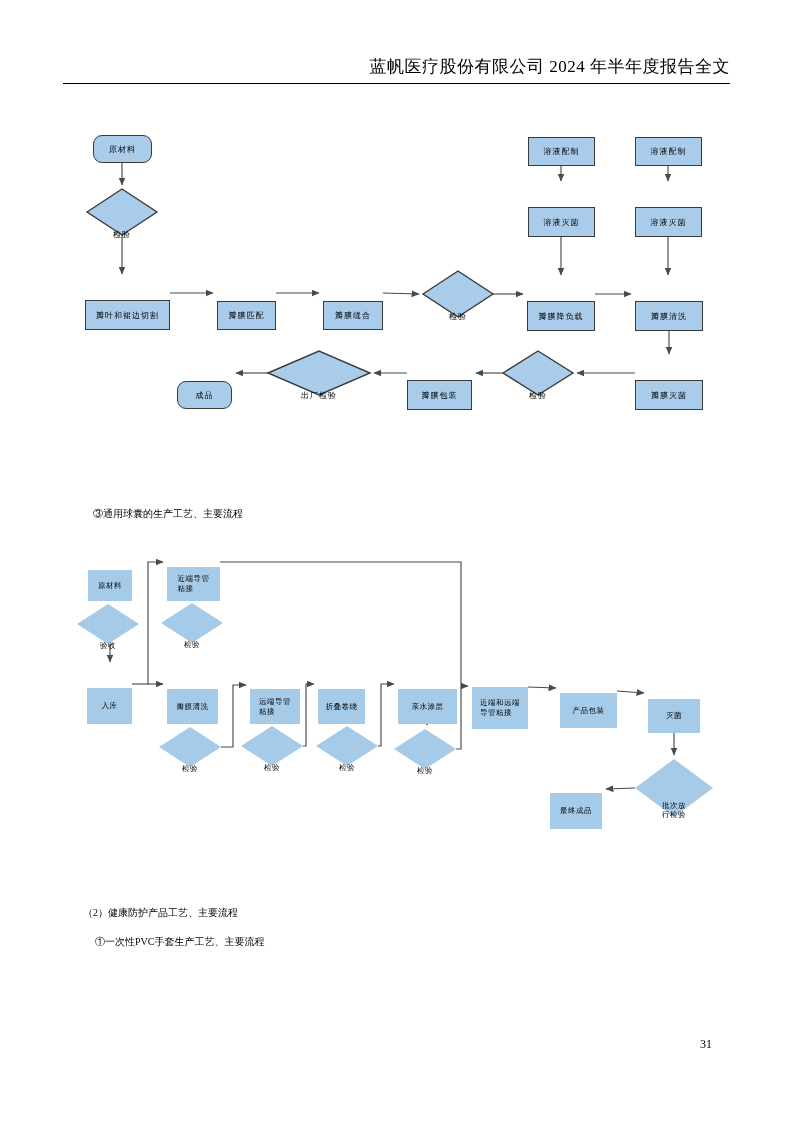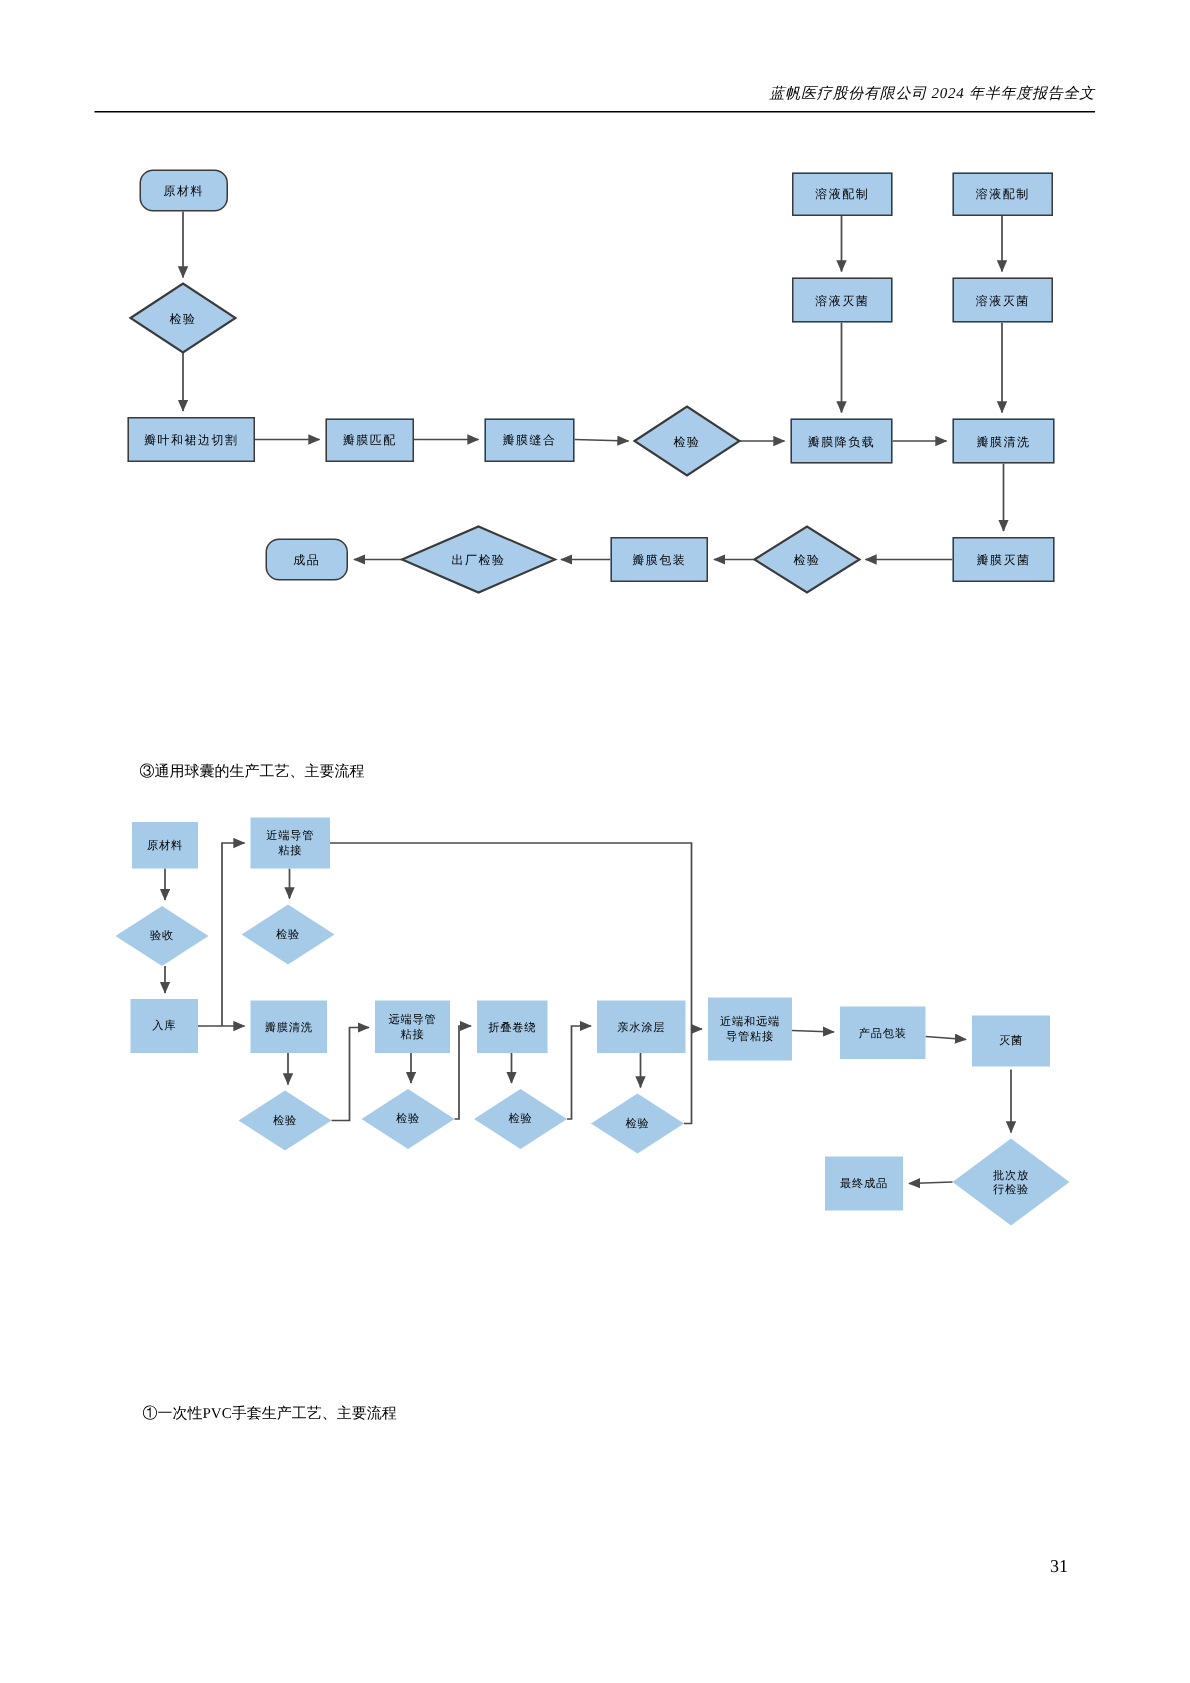--- a/index.html
+++ b/index.html
@@ -1,27 +1,27 @@
 <!DOCTYPE html>
 <html style="--node_fill1: #a9cceb; --node_fill2: #a6cbe9; --edge: #4a4a4a;"><head>
 <meta charset="utf-8">
 <style>
   html,body{margin:0;padding:0;background:#fff;}
   .sheet{position:relative;width:793px;height:1122px;background:#ffffff;overflow:hidden;
          font-family:"Liberation Serif","DejaVu Serif",serif;color:#000;}
   .hdr{position:absolute;left:63px;top:55px;width:667px;text-align:right;
-       font-size:10px;letter-spacing:.5px;border-bottom:1.4px solid #000;padding-bottom:5px;font-style:italic;}
+       font-size:17px;letter-spacing:.5px;border-bottom:1.4px solid #000;padding-bottom:5px;}
   .para{position:absolute;left:63px;width:667px;font-size:14px;line-height:22.4px;
         text-align:justify;text-indent:2em;}
   .h{position:absolute;left:63px;font-size:10px;}
   .pagenum{position:absolute;left:700px;top:1037px;font-size:12px;}
   .chart{position:absolute;left:0;}
   .chart svg{position:absolute;left:0;top:0;z-index:0;}
   .node{position:absolute;z-index:1;display:flex;align-items:center;justify-content:center;
-        text-align:center;white-space:pre-line;box-sizing:border-box;}
+        text-align:left;white-space:pre-line;box-sizing:border-box;margin-top:22px;}
   .c1box{background:var(--node_fill1,#a9cceb);border:1.4px solid #3a3a3a;font-size:8px;letter-spacing:1px;}
   .rounded{border-radius:9px;}
   .c2box{background:var(--node_fill2,#a6cbe9);font-size:7.5px;line-height:10px;letter-spacing:.5px;}
   .dlabel{font-size:8px;letter-spacing:1px;}
   .dlabel2{font-size:7.5px;line-height:9.5px;letter-spacing:.5px;}
   .edge{fill:none;stroke:var(--edge,#4a4a4a);stroke-width:1.15;}
   .dia1{fill:var(--node_fill1,#a9cceb);stroke:#3a3a3a;stroke-width:1.4;}
   .dia2{fill:var(--node_fill2,#a6cbe9);}
 </style>
 </head>
@@ -140,16 +140,17 @@
     <div class="node dlabel2" style="left:159px;top:195px;width:62px;height:24px;">检验</div>
     <div class="node dlabel2" style="left:241px;top:194px;width:62px;height:24px;">检验</div>
     <div class="node dlabel2" style="left:316px;top:194px;width:62px;height:24px;">检验</div>
     <div class="node dlabel2" style="left:394px;top:197px;width:62px;height:24px;">检验</div>
     <div class="node dlabel2" style="left:636px;top:230px;width:76px;height:36px;">批次放
 行检验</div>
     <div class="node c2box" style="left:550px;top:231px;width:52px;height:36px;">最终成品</div>
   </div>
 
 
+  <div class="h" style="top:906px;padding-left:20px;">（2）健康防护产品工艺、主要流程</div>
   <div class="h" style="top:935px;padding-left:32px;">①一次性PVC手套生产工艺、主要流程</div>
 
   <div class="pagenum">31</div>
 </div>
 
 </body></html>

